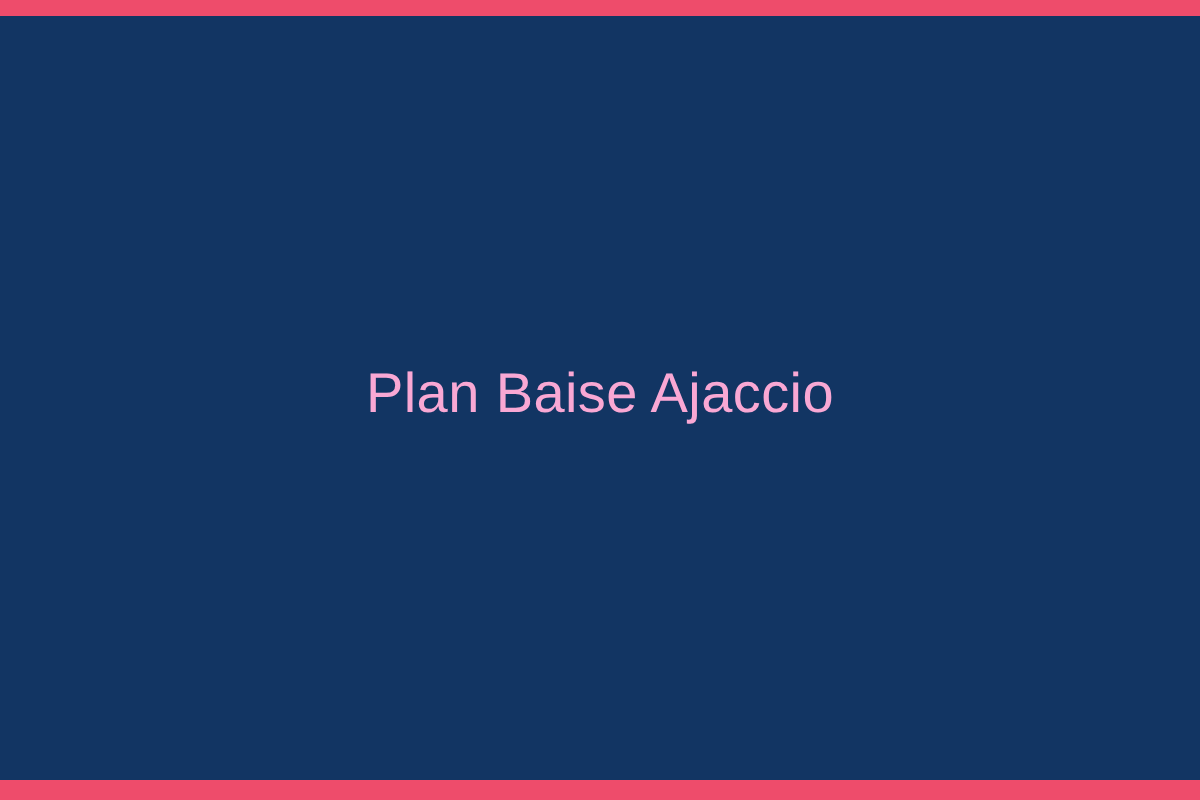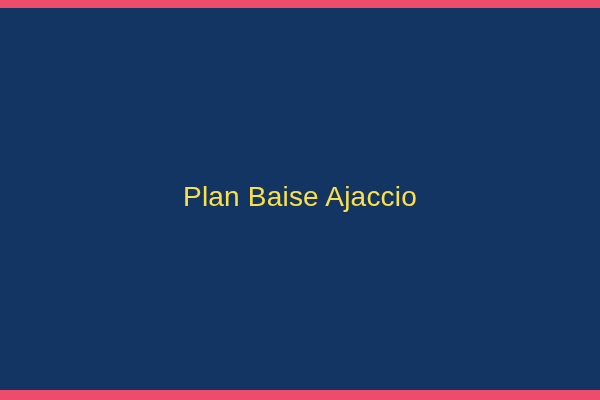--- a/index.html
+++ b/index.html
@@ -69,18 +69,18 @@
   }
 </style>
 </head>
 <body>
 
 <div id="placeholder-card" style="width: 600px; height: 400px; background: rgb(18, 53, 99);">
 
   <div class="accent-bar" id="accent-bar-top" style="background: rgb(238, 76, 107); height: 8px;"></div>
 
   <div id="caption-area">
-    <h1 id="placeholder-title" style="color: #fde047; text-align: right;">Plan Baise Ajaccio</h1>
+    <h1 id="placeholder-title" style="color: #f9a8d4; text-align: right;">Plan Baise Ajaccio</h1>
   </div>
 
   <div class="accent-bar" id="accent-bar-bottom" style="background: rgb(238, 76, 107); height: 10px;"></div>
 
 </div>
 
 </body></html>

